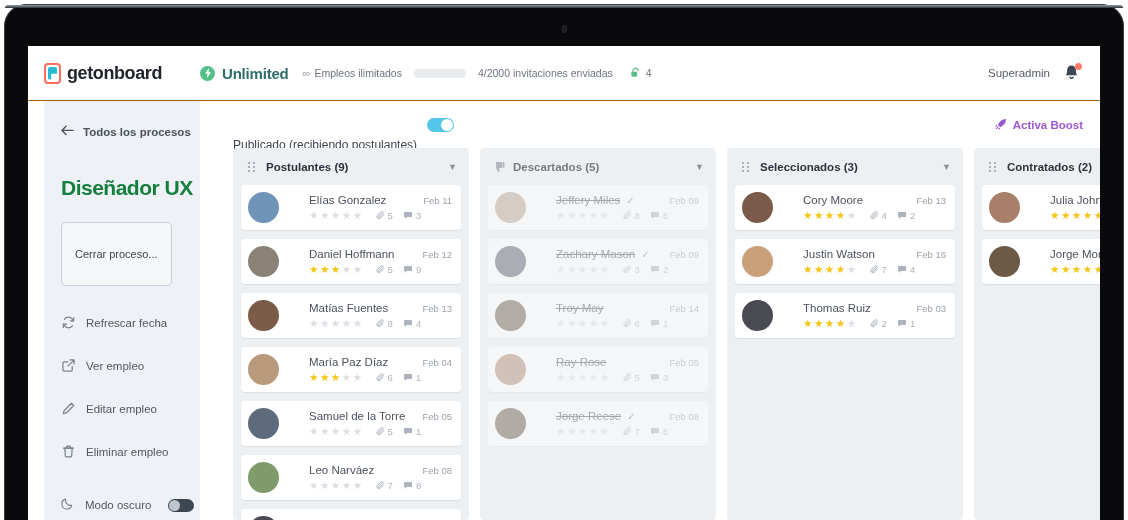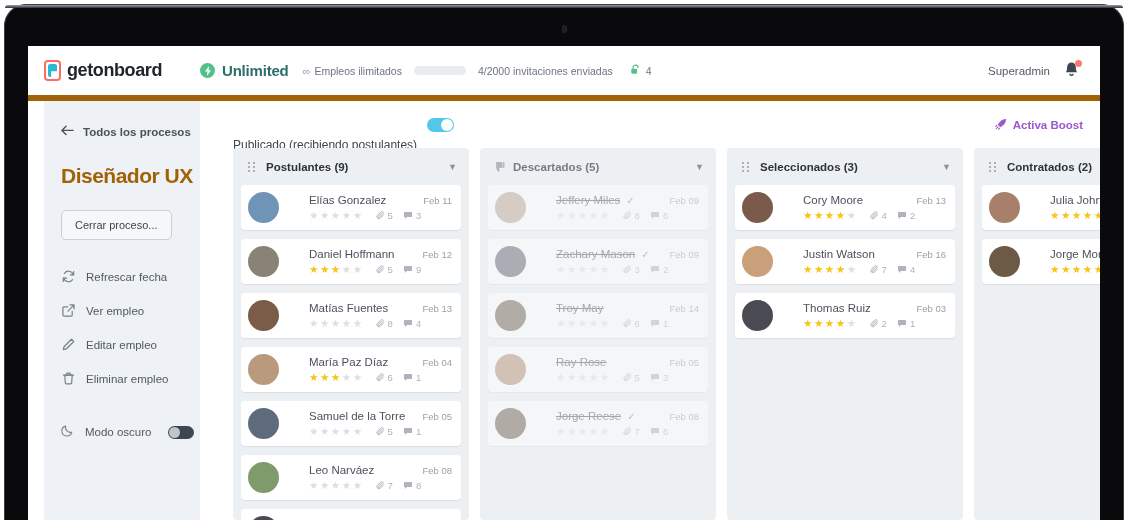--- a/index.html
+++ b/index.html
@@ -37,21 +37,21 @@
   }
   #screen {
     position: absolute; left: 28px; top: 46px;
     width: 1072px; height: 474px;
     background: #ffffff; overflow: hidden;
   }
 
   
   #topbar {
     position: absolute; left: 0; top: 0; width: 1072px; height: 55px;
-    background: #ffffff; border-bottom: 6px solid #a16207;
+    background: #ffffff; border-bottom: 1px solid #a16207;
     display: flex; align-items: center;
   }
   .logo-wrap { display: flex; align-items: center; width: 172px; padding-left: 16px; }
   .logo-mark {
     width: 17px; height: 21px; margin-right: 6px; position: relative;
     border: 2px solid #ff6b5e; border-radius: 4px; flex: 0 0 auto;
   }
   .logo-mark::after {
     content: ""; position: absolute; left: 2px; top: 2px;
     width: 9px; height: 13px; background: #2bb8d4;
@@ -84,27 +84,27 @@
     border-radius: 50%; background: #ff7a6b;
   }
 
   
   #sidebar {
     position: absolute; left: 16px; top: 55px; width: 172px; height: 447px;
     background: #eef1f5; border-right: 1px solid #e2e6eb;
     padding: 24px 0 0 17px;
   }
   .back-link { display: flex; align-items: center; gap: 9px; font-size: 11.5px; color: #4b525c; font-weight: 600; }
-  .job-title { margin-top: 26px; font-size: 21px; font-weight: 700; color: #a16207; letter-spacing: -0.5px; }
+  .job-title { margin-top: 38px; font-size: 21px; font-weight: 700; color: #15803d; letter-spacing: -0.5px; }
   .close-btn {
-    margin-top: 22px; display: inline-block; padding: 8px 13px;
+    margin-top: 22px; display: inline-block; padding: 25px 13px;
     border: 1px solid #c9cfd8; border-radius: 5px; background: #f5f7f9;
     font-size: 11px; color: #3e454f;
   }
-  .side-actions { margin-top: 30px; display: flex; flex-direction: column; gap: 21px; justify-content: center; }
+  .side-actions { margin-top: 30px; display: flex; flex-direction: column; gap: 30px; justify-content: center; }
   .side-action { display: flex; align-items: center; gap: 11px; font-size: 11.5px; color: #525962; }
   .side-action .sico { width: 14px; display: flex; justify-content: center; color: #7a818b; }
   .dark-row { margin-top: 38px; display: flex; align-items: center; gap: 11px; }
   .dark-label { font-size: 11.5px; color: #525962; }
   .toggle-off {
     width: 26px; height: 13px; border-radius: 7px; background: #3e4651;
     position: relative; margin-left: 6px;
   }
   .toggle-off::after {
     content: ""; position: absolute; left: 1px; top: 1px;

